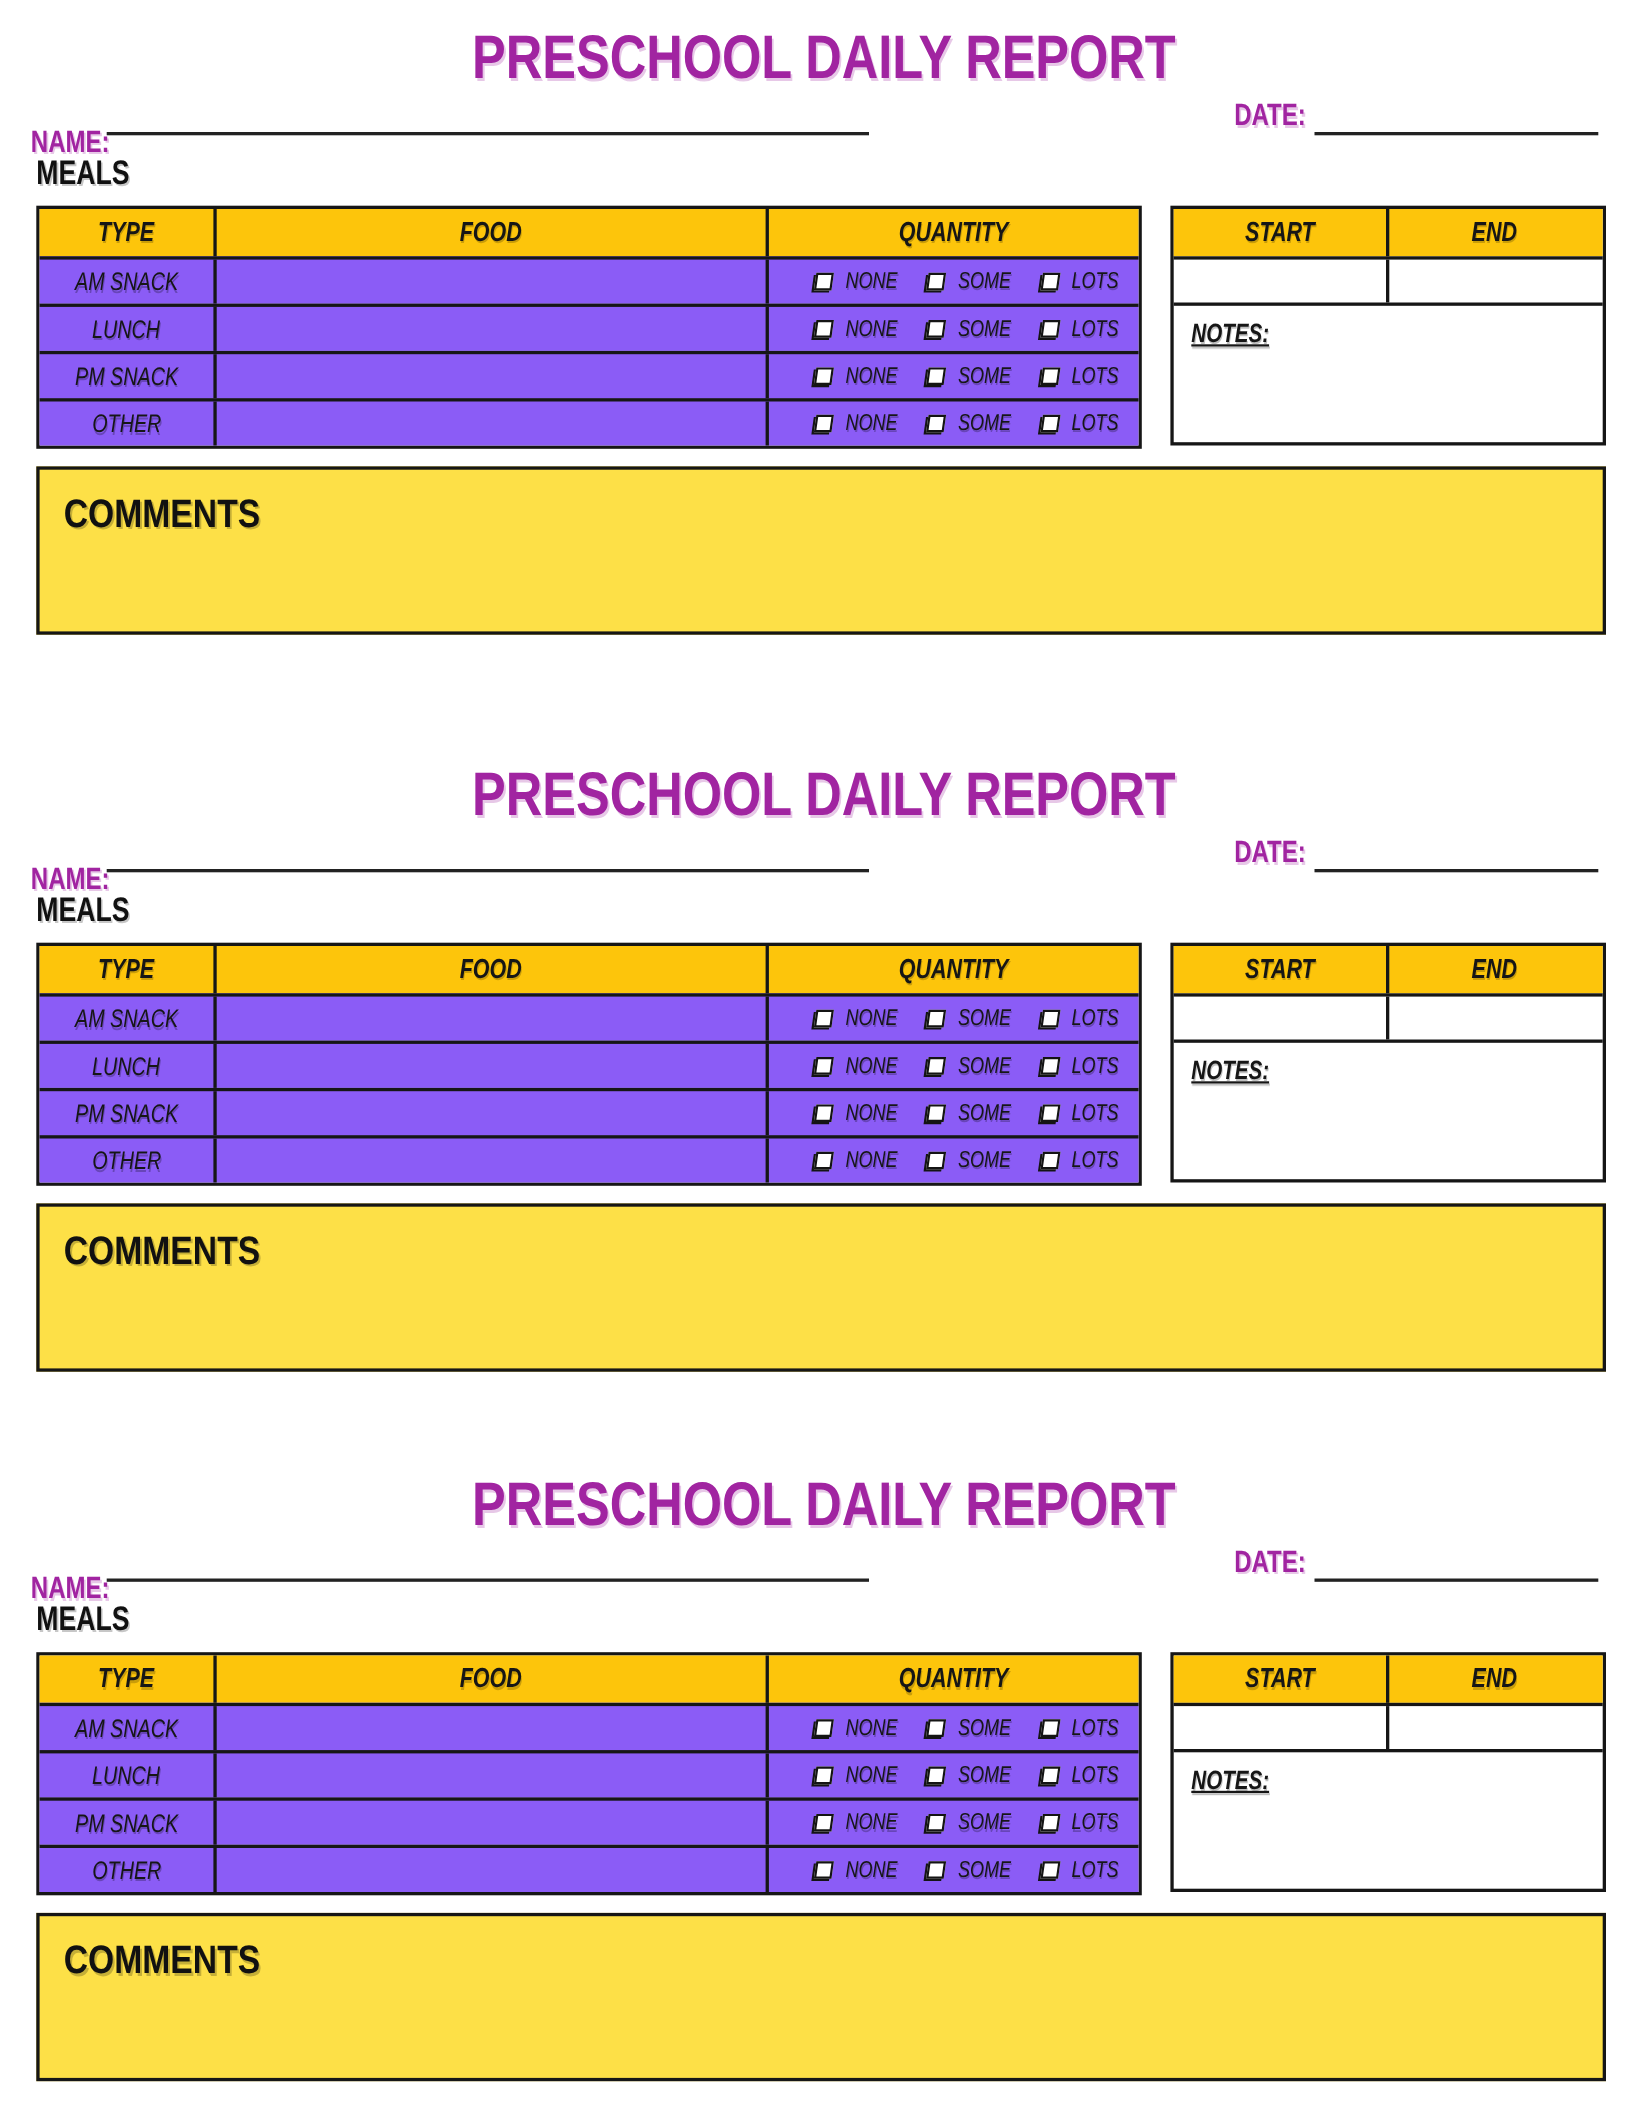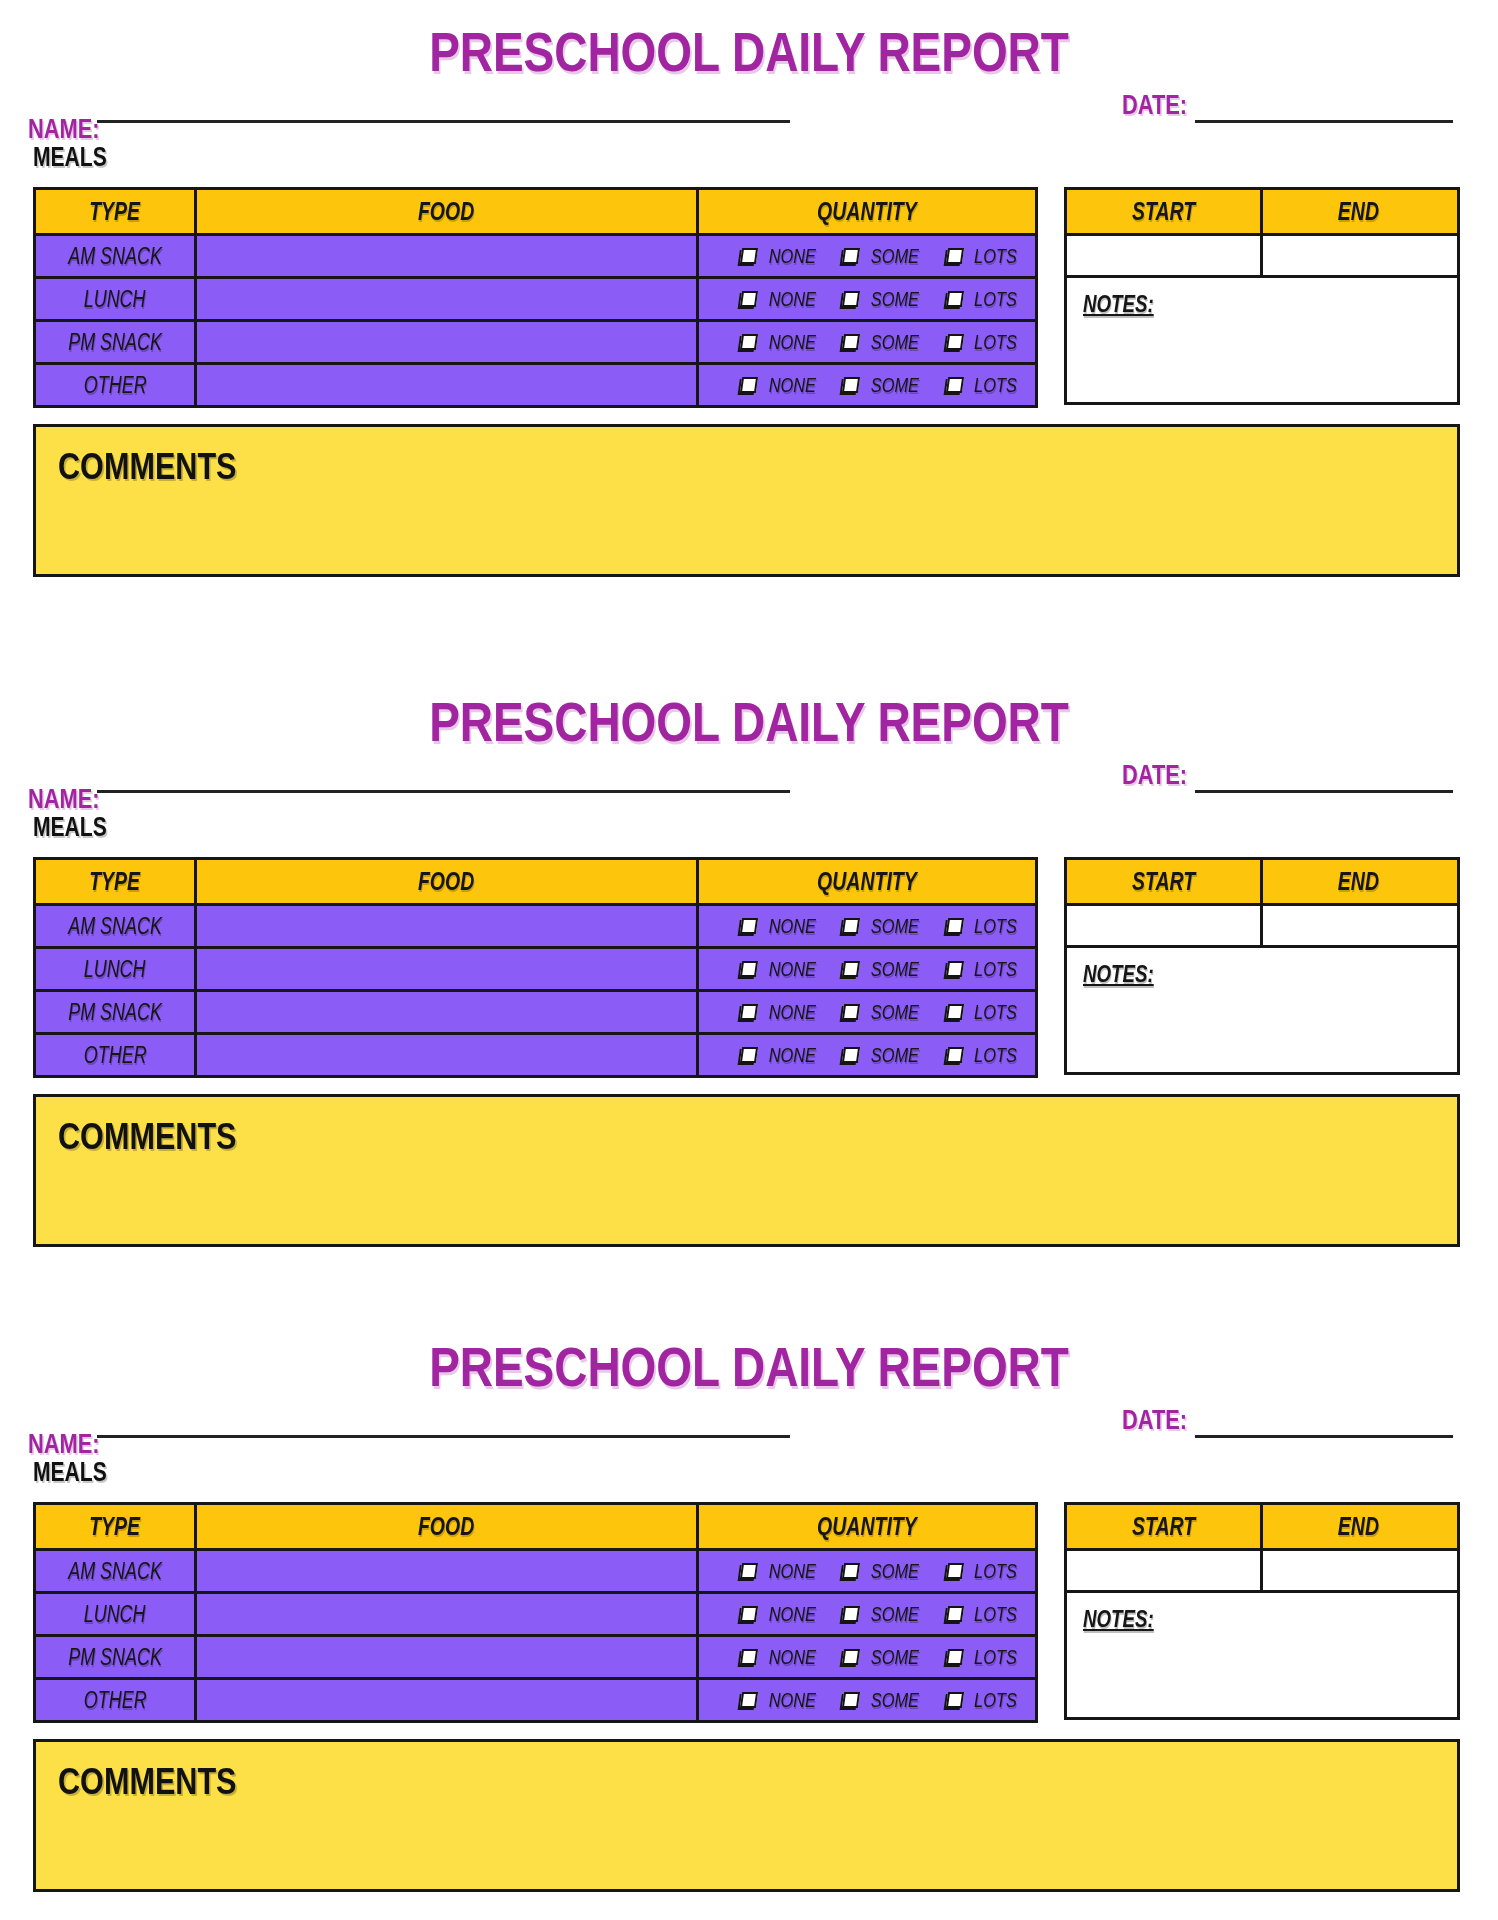--- a/index.html
+++ b/index.html
@@ -20,21 +20,21 @@
          font-size:56px;font-weight:bold;color:#a124a1;line-height:56px;
          text-shadow:2px 3px 0 rgba(161,36,161,.25);}
   .lbl{position:absolute;top:58px;font-size:28px;font-weight:bold;color:#a124a1;
        line-height:30px;text-shadow:2px 2px 0 rgba(161,36,161,.25);}
   .name-lbl{left:28px;margin-top:24px;}
   .date-lbl{left:1122px;}
   .wline{position:absolute;top:88px;height:3px;background:#222;}
   .name-line{left:97px;width:693px;}
   .date-line{left:1195px;width:258px;}
 
-  .h2{position:absolute;top:109px;font-size:27px;font-weight:bold;color:#111;
+  .h2{position:absolute;top:109px;font-size:31px;font-weight:bold;color:#111;
       line-height:32px;text-shadow:2px 2px 0 rgba(0,0,0,.22);}
   .meals-h{left:33px;}
   .rest-h{left:1068px;margin-top:48px;}
 
   .tbl{position:absolute;top:155px;border:3px solid #161616;background:#fff;box-sizing:border-box;}
   .meals-t{left:33px;width:1005px;}
   .rest-t{left:1064px;width:396px;}
   .tr{display:flex;box-sizing:border-box;}
   .tr + .tr{border-top:3px solid #161616;}
   .td{box-sizing:border-box;display:flex;align-items:center;justify-content:center;}

